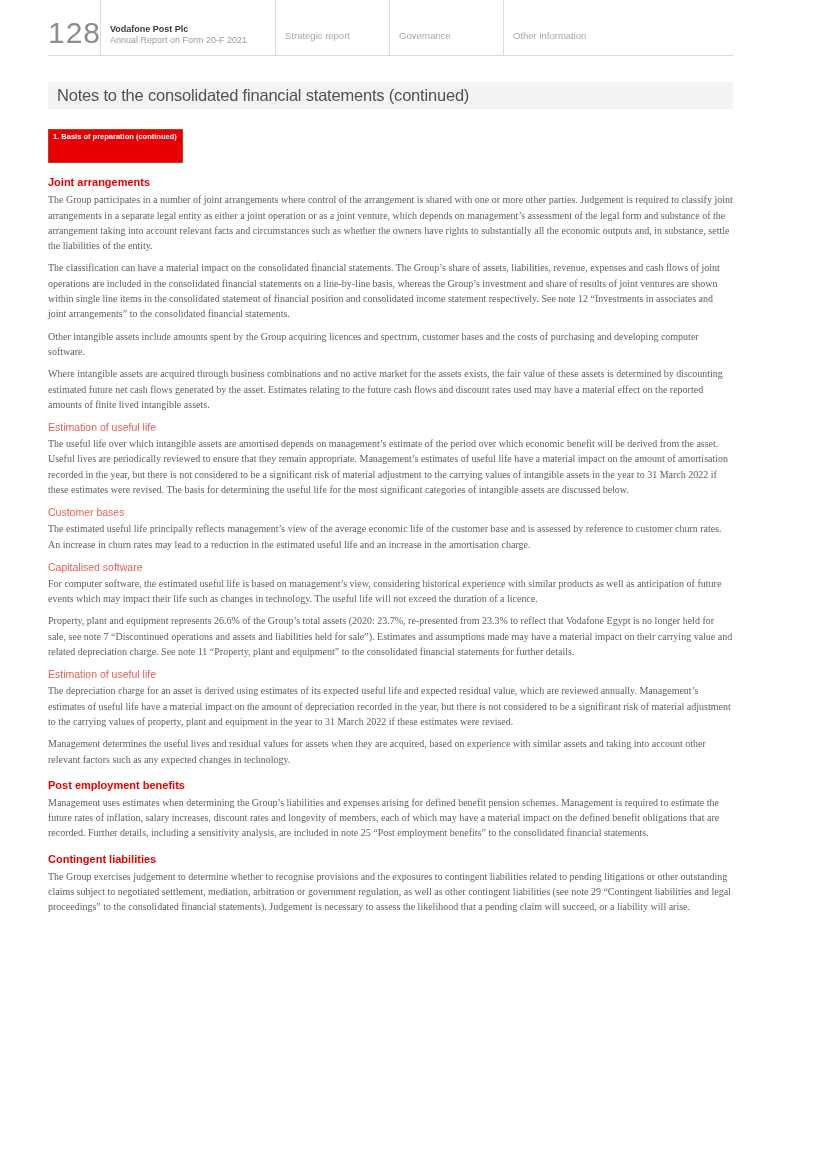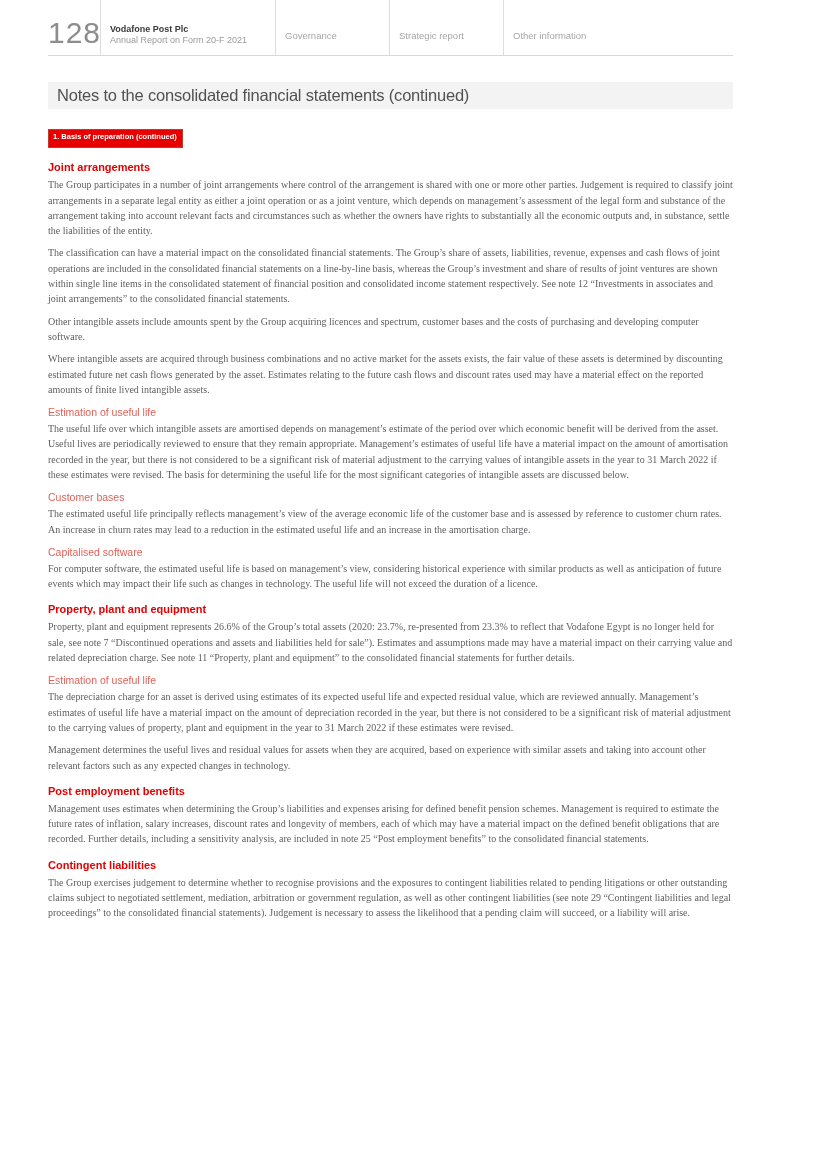--- a/index.html
+++ b/index.html
@@ -106,21 +106,21 @@
   .note-tag-row {
     margin: 16px 93px 0 48px;
   }
   .note-tag {
     display: inline-block;
     background: var(--brand-red, #e60000);
     border: 1px solid #c33b2e;
     color: #ffffff;
     font-size: 7.5px;
     font-weight: bold;
-    padding: 3px 5px 6px 4px;
+    padding: 3px 5px 21px 4px;
     line-height: 1.1;
   }
 
   
   .note-content {
     margin: 12px 93px 18px 48px;
   }
   .note-content h2 {
     font-size: 11px;
     font-weight: bold;
@@ -152,24 +152,24 @@
   <div class="header">
     <div class="page-num-cell">
       <span class="page-num">128</span>
     </div>
     <div class="report-info">
       <span class="company-name">Vodafone Post Plc</span>
       <span class="report-name">Annual Report on Form 20-F 2021</span>
     </div>
     <div class="tabs">
         <div class="tab">
-          <span class="tab-label">Governance</span>
+          <span class="tab-label">Strategic report</span>
         </div>
         <div class="tab">
-          <span class="tab-label">Strategic report</span>
+          <span class="tab-label">Governance</span>
         </div>
         <div class="tab">
           <span class="tab-label">Other information</span>
         </div>
       </div>
   </div>
 
   <div class="title-band">
     <span class="page-title">Notes to the consolidated financial statements (continued)</span>
   </div>
@@ -183,21 +183,20 @@
       <p>The Group participates in a number of joint arrangements where control of the arrangement is shared with one or more other parties. Judgement is required to classify joint arrangements in a separate legal entity as either a joint operation or as a joint venture, which depends on management’s assessment of the legal form and substance of the arrangement taking into account relevant facts and circumstances such as whether the owners have rights to substantially all the economic outputs and, in substance, settle the liabilities of the entity.</p>
       <p>The classification can have a material impact on the consolidated financial statements. The Group’s share of assets, liabilities, revenue, expenses and cash flows of joint operations are included in the consolidated financial statements on a line-by-line basis, whereas the Group’s investment and share of results of joint ventures are shown within single line items in the consolidated statement of financial position and consolidated income statement respectively. See note 12 “Investments in associates and joint arrangements” to the consolidated financial statements.</p>
       <p>Other intangible assets include amounts spent by the Group acquiring licences and spectrum, customer bases and the costs of purchasing and developing computer software.</p>
       <p>Where intangible assets are acquired through business combinations and no active market for the assets exists, the fair value of these assets is determined by discounting estimated future net cash flows generated by the asset. Estimates relating to the future cash flows and discount rates used may have a material effect on the reported amounts of finite lived intangible assets.</p>
       <h3>Estimation of useful life</h3>
       <p>The useful life over which intangible assets are amortised depends on management’s estimate of the period over which economic benefit will be derived from the asset. Useful lives are periodically reviewed to ensure that they remain appropriate. Management’s estimates of useful life have a material impact on the amount of amortisation recorded in the year, but there is not considered to be a significant risk of material adjustment to the carrying values of intangible assets in the year to 31 March 2022 if these estimates were revised. The basis for determining the useful life for the most significant categories of intangible assets are discussed below.</p>
       <h3>Customer bases</h3>
       <p>The estimated useful life principally reflects management’s view of the average economic life of the customer base and is assessed by reference to customer churn rates. An increase in churn rates may lead to a reduction in the estimated useful life and an increase in the amortisation charge.</p>
       <h3>Capitalised software</h3>
       <p>For computer software, the estimated useful life is based on management’s view, considering historical experience with similar products as well as anticipation of future events which may impact their life such as changes in technology. The useful life will not exceed the duration of a licence.</p>
-      <h2>Property, plant and equipment</h2>
       <p>Property, plant and equipment represents 26.6% of the Group’s total assets (2020: 23.7%, re-presented from 23.3% to reflect that Vodafone Egypt is no longer held for sale, see note 7 “Discontinued operations and assets and liabilities held for sale”). Estimates and assumptions made may have a material impact on their carrying value and related depreciation charge. See note 11 “Property, plant and equipment” to the consolidated financial statements for further details.</p>
       <h3>Estimation of useful life</h3>
       <p>The depreciation charge for an asset is derived using estimates of its expected useful life and expected residual value, which are reviewed annually. Management’s estimates of useful life have a material impact on the amount of depreciation recorded in the year, but there is not considered to be a significant risk of material adjustment to the carrying values of property, plant and equipment in the year to 31 March 2022 if these estimates were revised.</p>
       <p>Management determines the useful lives and residual values for assets when they are acquired, based on experience with similar assets and taking into account other relevant factors such as any expected changes in technology.</p>
       <h2>Post employment benefits</h2>
       <p>Management uses estimates when determining the Group’s liabilities and expenses arising for defined benefit pension schemes. Management is required to estimate the future rates of inflation, salary increases, discount rates and longevity of members, each of which may have a material impact on the defined benefit obligations that are recorded. Further details, including a sensitivity analysis, are included in note 25 “Post employment benefits” to the consolidated financial statements.</p>
       <h2>Contingent liabilities</h2>
       <p>The Group exercises judgement to determine whether to recognise provisions and the exposures to contingent liabilities related to pending litigations or other outstanding claims subject to negotiated settlement, mediation, arbitration or government regulation, as well as other contingent liabilities (see note 29 “Contingent liabilities and legal proceedings” to the consolidated financial statements). Judgement is necessary to assess the likelihood that a pending claim will succeed, or a liability will arise.</p>
     </div>
 

